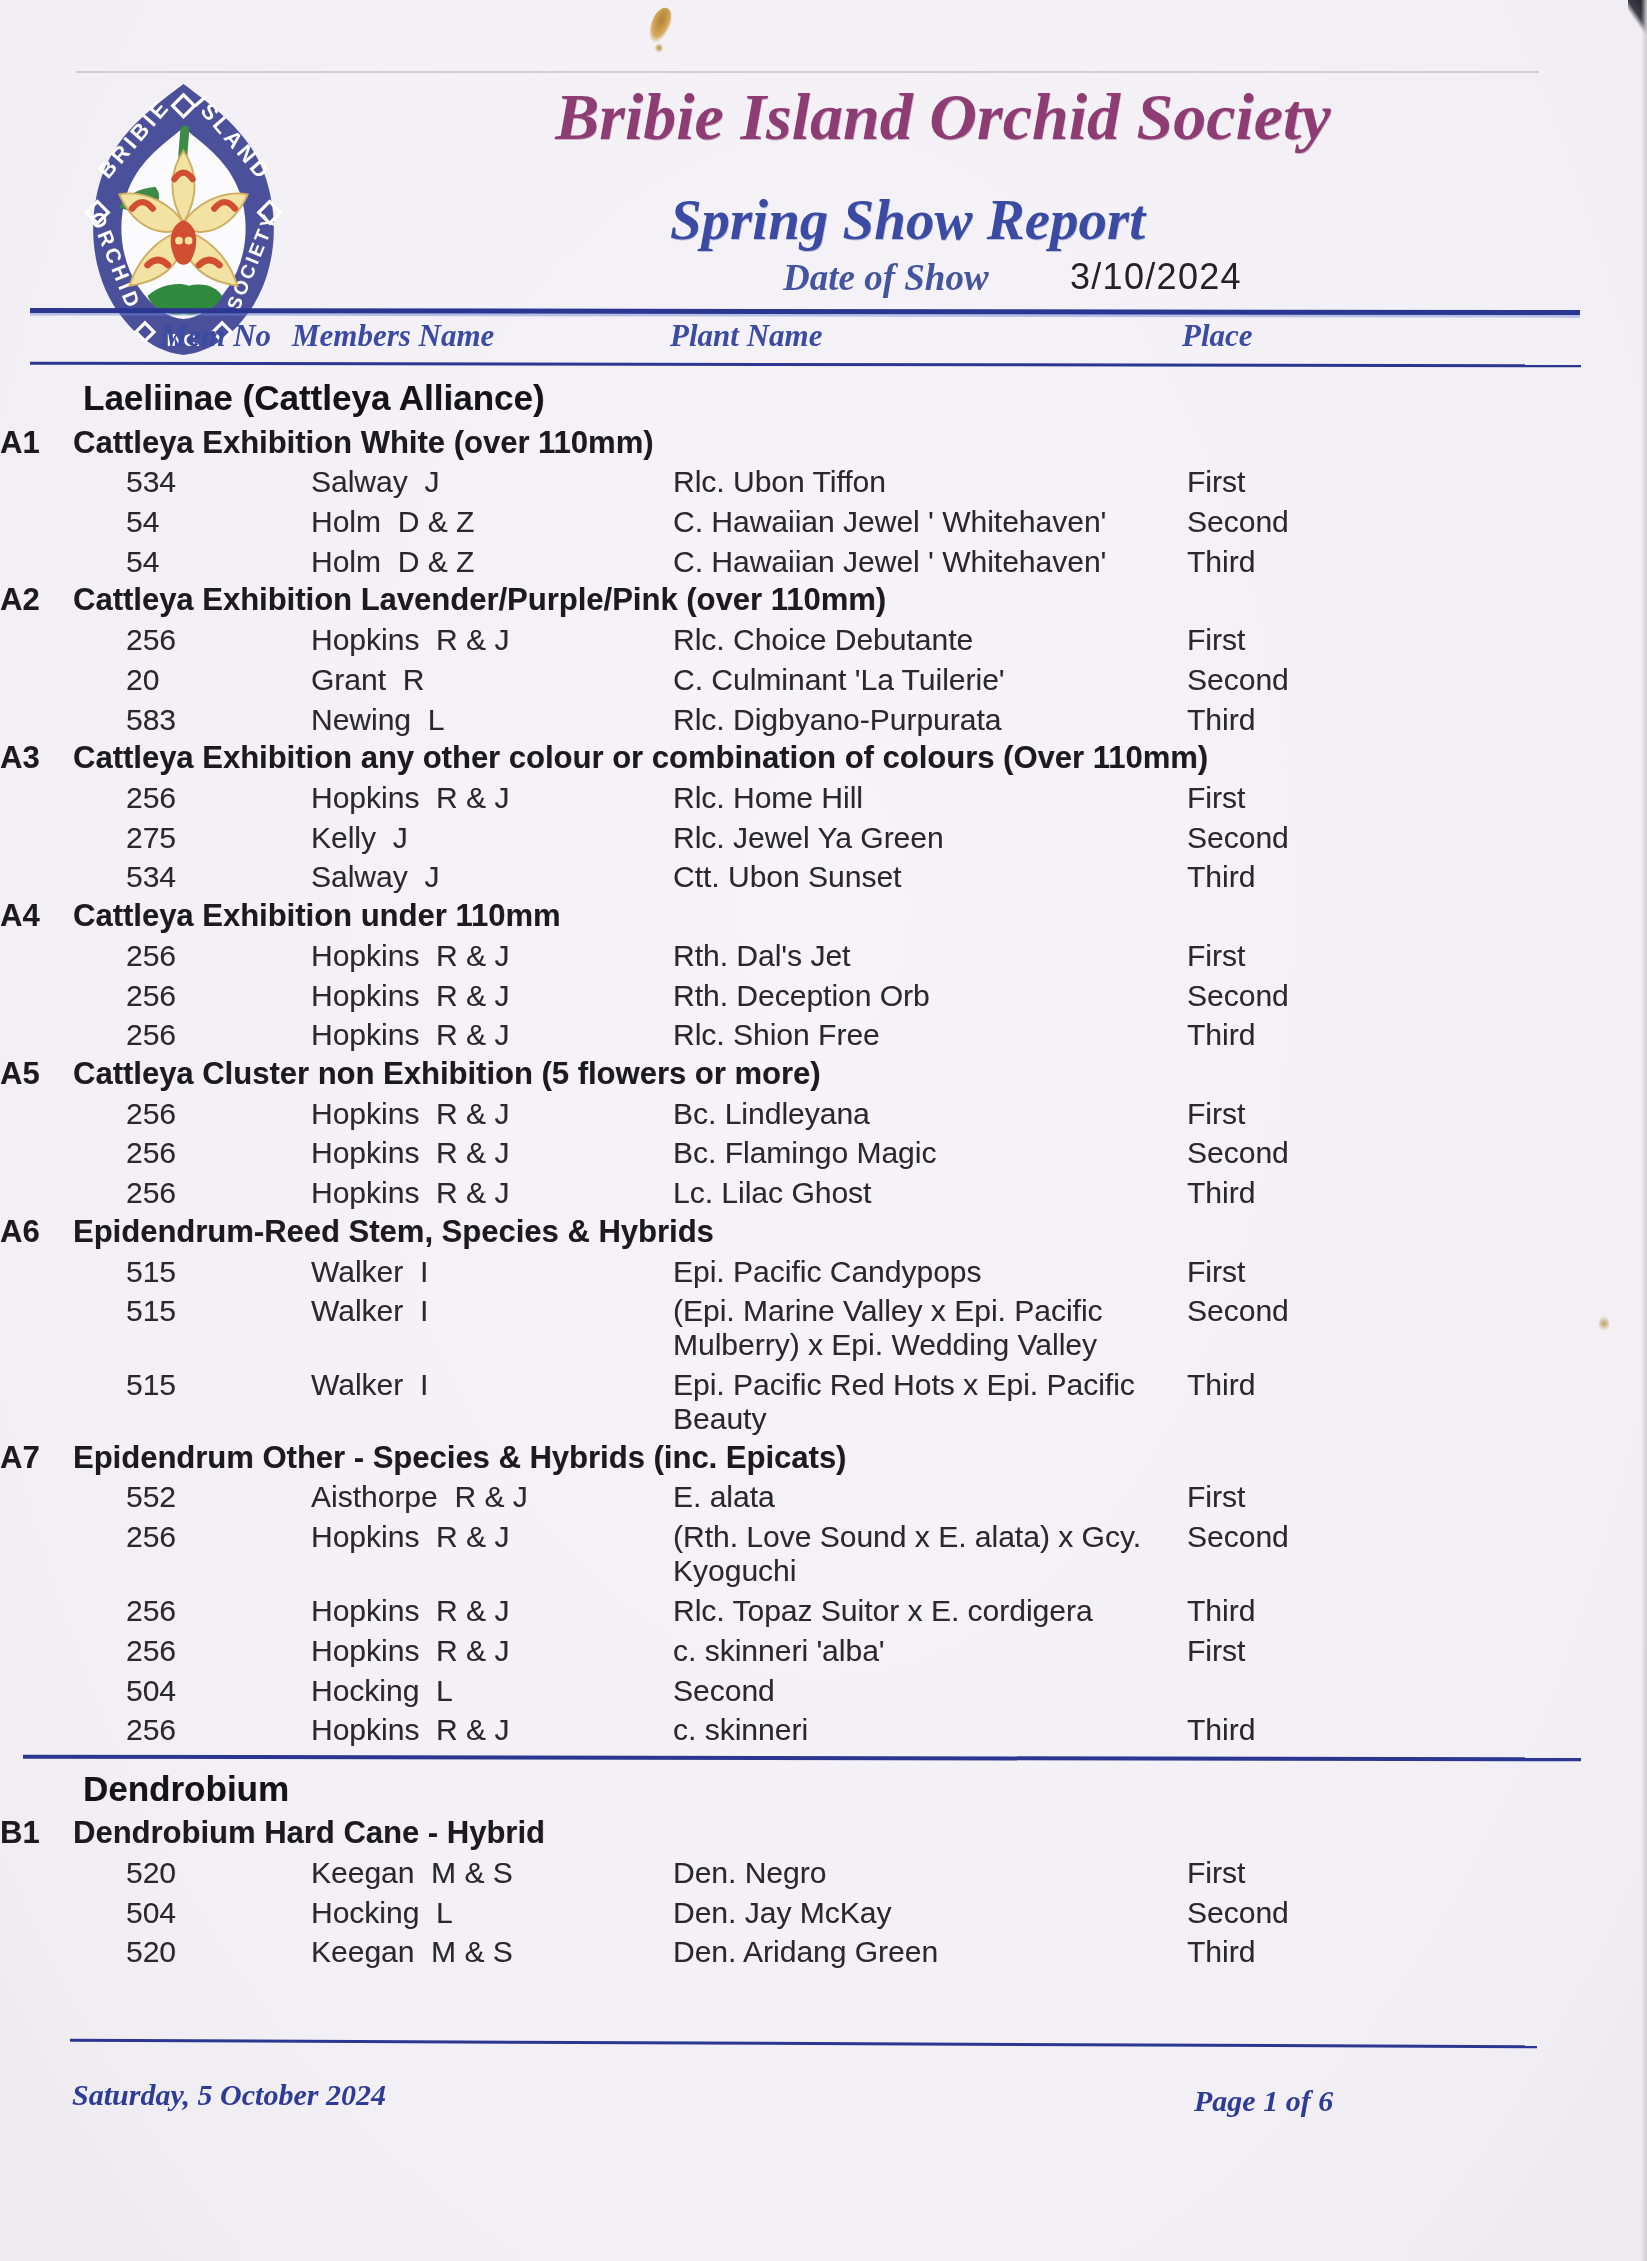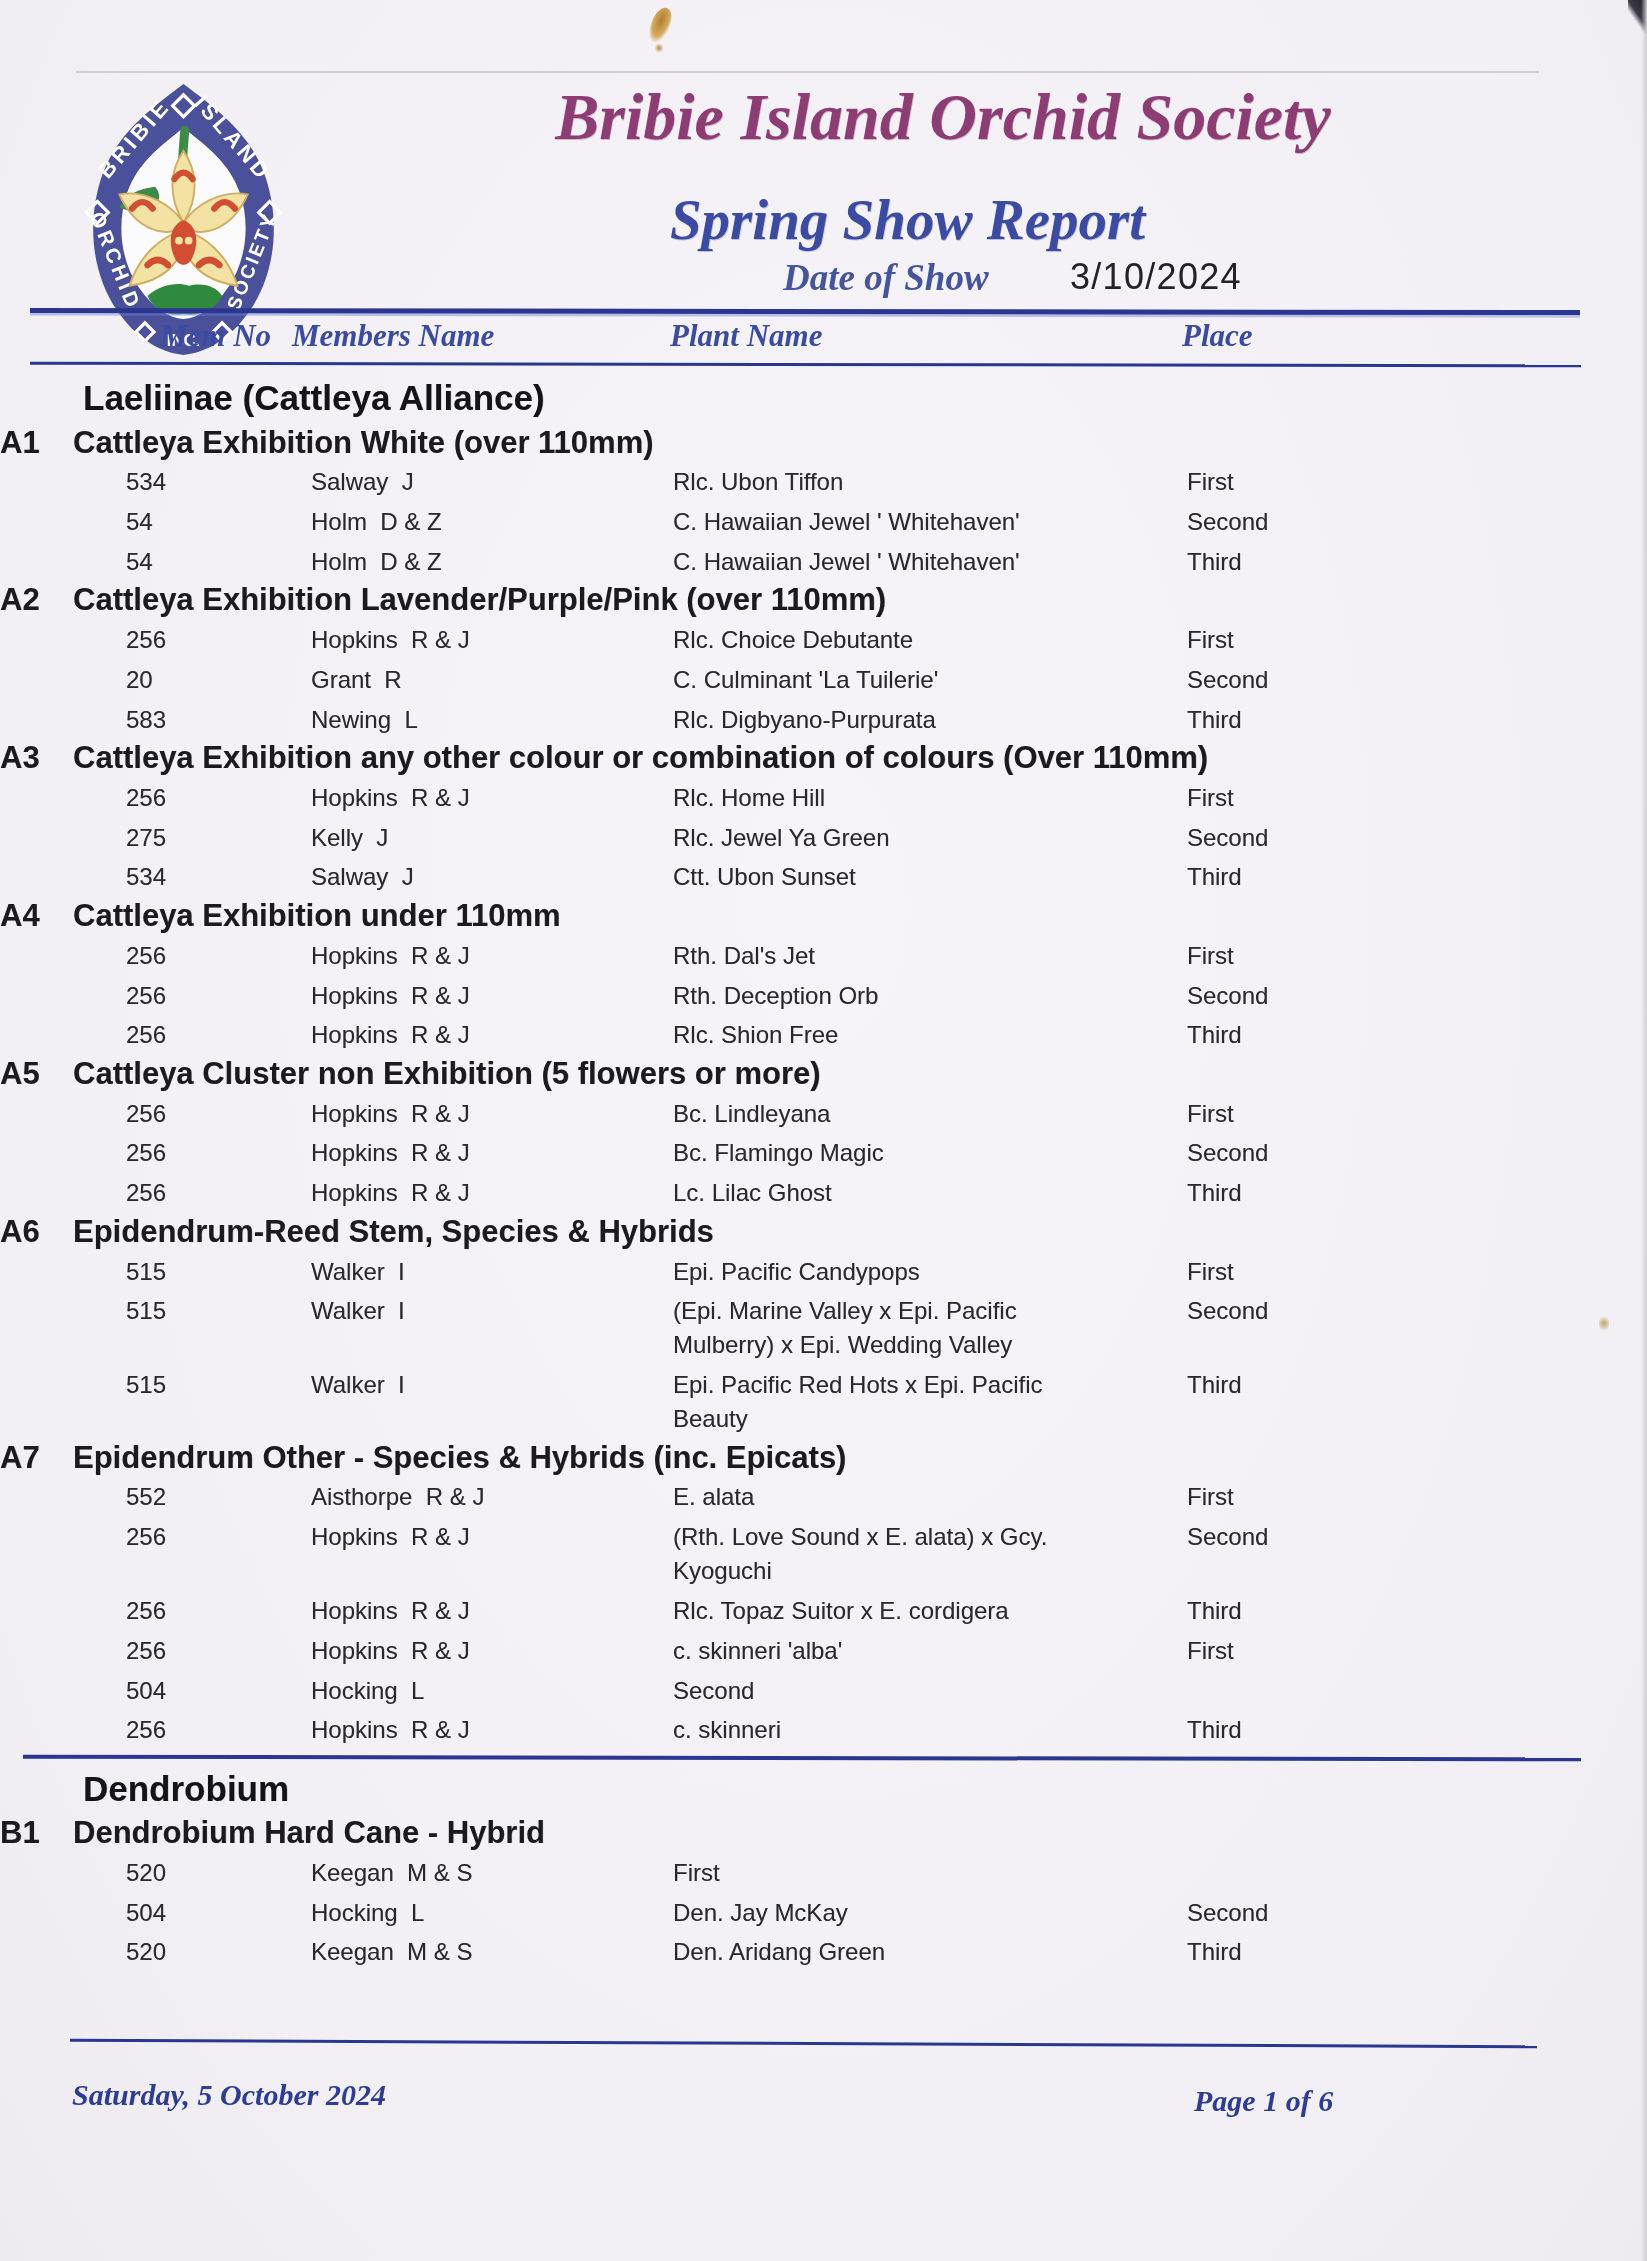--- a/index.html
+++ b/index.html
@@ -48,21 +48,21 @@
   
   .content{position:absolute;left:0;right:12px;top:380px;color:#242427;}
   .group-h{font:bold 35px/35px "Liberation Sans",sans-serif;color:#141416;
     padding-left:83px;margin:0 0 11.6px 0;text-shadow:0.4px 0.4px 0 rgba(40,40,60,.3);}
   .class-h{display:flex;margin:3.9px 0 6.5px 0;
     font:bold 31px/32px "Liberation Sans",sans-serif;color:#1b1b1e;
     text-shadow:0.4px 0.4px 0 rgba(40,40,60,.3);}
   .class-h .code{width:73px;flex:none;}
   .row{display:grid;grid-template-columns:185px 362px 514px auto;align-items:start;
     padding-left:126px;margin-bottom:5.8px;
-    font-size:24px;line-height:34px;color:#29292d;
+    font-size:30px;line-height:34px;color:#29292d;
     text-shadow:0.3px 0.3px 0 rgba(50,50,75,.28);}
   .cell{white-space:pre-wrap;}
   .divider{height:3.9px;background:#2b3690;margin:9px 54px 10.3px 23px;transform:rotate(.1deg);}
 
   
   .footer-rule{position:absolute;left:70px;top:2042px;width:1467px;height:3.2px;background:#2b3690;transform:rotate(.25deg);}
   .f-left{position:absolute;left:72px;top:2078px;
     font:bold italic 30px/1.1 "Liberation Serif",serif;color:#2e3c97;}
   .f-right{position:absolute;left:1194px;top:2084px;
     font:bold italic 30px/1.1 "Liberation Serif",serif;color:#2e3c97;}
@@ -322,20 +322,21 @@
 
     <h2 class="group-h">Dendrobium</h2>
 
     <div class="class-h">
       <span class="code">B1</span>
       <span class="ctitle">Dendrobium Hard Cane - Hybrid</span>
     </div>
     <div class="row">
       <span class="cell">520</span>
       <span class="cell">Keegan  M &amp; S</span>
+      <span class="cell">Den. Negro</span>
       <span class="cell">First</span>
     </div>
     <div class="row">
       <span class="cell">504</span>
       <span class="cell">Hocking  L</span>
       <span class="cell">Den. Jay McKay</span>
       <span class="cell">Second</span>
     </div>
     <div class="row">
       <span class="cell">520</span>

